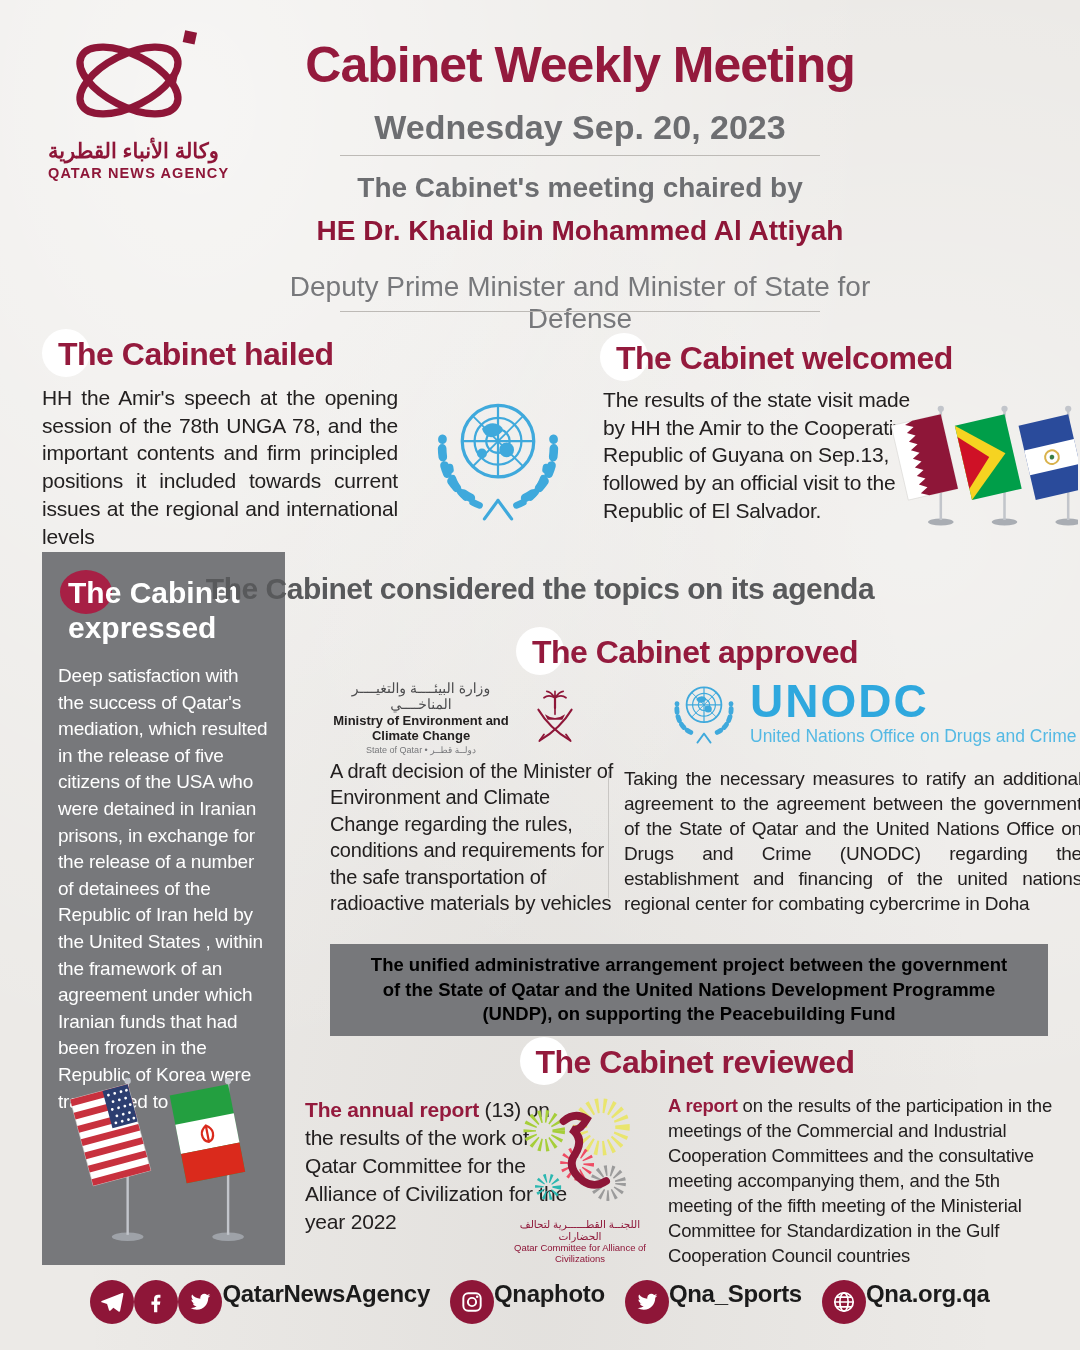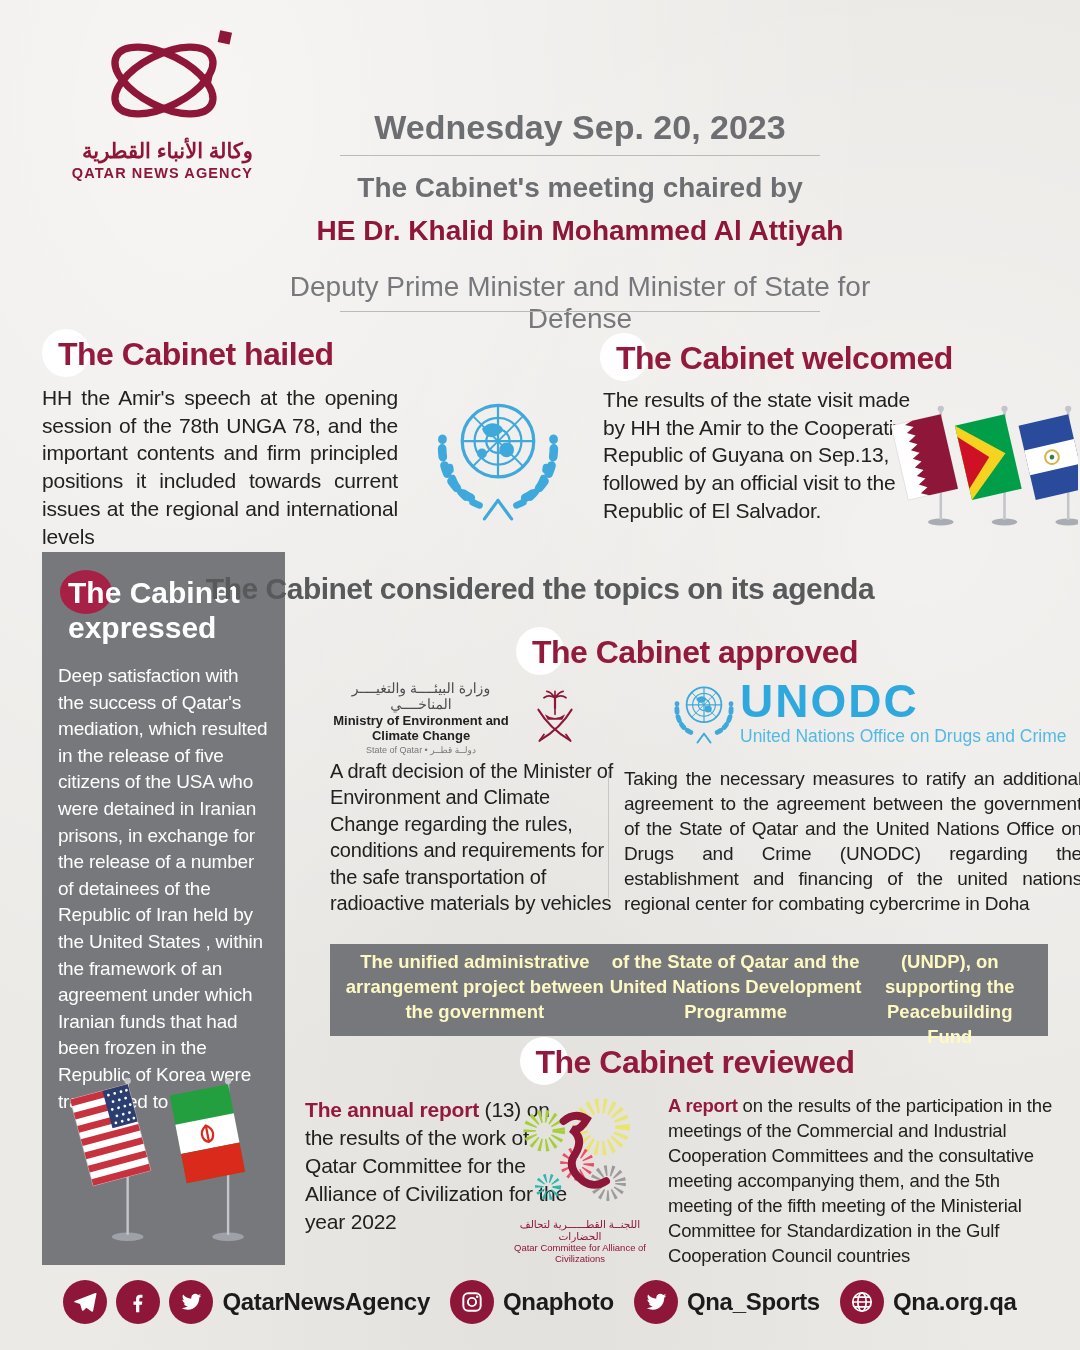--- a/index.html
+++ b/index.html
@@ -7,21 +7,21 @@
   body { font-family:"Liberation Sans", sans-serif; }
   .page {
     position:relative; width:1080px; height:1350px; overflow:hidden;
     background:
       radial-gradient(ellipse at 18% 8%, rgba(255,255,255,.55), transparent 55%),
       radial-gradient(ellipse at 85% 40%, rgba(255,255,255,.35), transparent 50%),
       radial-gradient(ellipse at 50% 95%, rgba(120,115,110,.08), transparent 60%),
       #eceae7;
   }
   
-  .qna-logo { position:absolute; left:48px; top:28px; width:205px; text-align:right; }
+  .qna-logo { position:absolute; left:48px; top:28px; width:205px; text-align:left; }
   .qna-logo .ar { color:#8e1638; font-size:21px; font-weight:bold; margin-top:2px; }
   .qna-logo .en { color:#8e1638; font-size:14.5px; font-weight:bold; letter-spacing:1.1px; margin-top:2px; }
   .hdr { position:absolute; left:250px; width:660px; text-align:center; }
   .title { top:36px; font-size:50px; font-weight:bold; color:#941a3d; letter-spacing:-1px; }
   .date  { top:108px; font-size:34px; font-weight:bold; color:#6d6e71; }
   .rule  { position:absolute; left:340px; width:480px; height:1px; background:#bdbab6; }
   .chaired { top:172px; font-size:28px; font-weight:bold; color:#6d6e71; }
   .chairman { top:215px; font-size:28px; font-weight:bold; color:#8e1638; }
   .chairtitle { top:271px; font-size:28px; font-weight:normal; color:#77787b; }
   
@@ -47,38 +47,38 @@
   .considered { position:absolute; left:0; right:0; top:572px; text-align:center;
                 font-size:30px; font-weight:bold; color:#58595b; letter-spacing:-0.5px; }
   .approved-h { position:absolute; left:310px; right:0; top:634px; text-align:center; }
   .moecc { position:absolute; left:322px; top:680px; width:256px; display:flex; align-items:center; gap:12px; }
   .moecc .t { flex:1; text-align:center; }
   .moecc .ar { color:#4c4c4e; font-size:14px; }
   .moecc .en { color:#232020; font-size:13px; font-weight:bold; margin-top:1px; }
   .moecc .sub { color:#77787b; font-size:9px; margin-top:2px; }
   .approved-l { position:absolute; left:330px; top:758px; width:292px; font-size:20px; }
   .vdiv { position:absolute; left:608px; top:772px; width:1px; height:126px; background:#c8c6c3; }
-  .unodc { position:absolute; left:668px; top:676px; display:flex; align-items:center; }
+  .unodc { position:absolute; left:668px; top:676px; display:flex; align-items:center; gap:10px; }
   .unodc .acr { color:#2fa8de; font-size:46px; font-weight:bold; letter-spacing:2px; line-height:1; }
   .unodc .sub { color:#54b9e4; font-size:17.5px; margin-top:2px; }
   .approved-r { position:absolute; left:624px; top:766px; width:458px; font-size:19px; text-align:justify; }
   .banner { position:absolute; left:330px; top:944px; width:718px; height:92px; background:#77787b;
-            color:#fef9c3; font-weight:bold; font-size:18.5px; line-height:1.35; text-align:center;
-            display:flex; flex-direction:row; justify-content:flex-end; padding:6px 12px; }
+            color:#000000; font-weight:bold; font-size:18.5px; line-height:1.35; text-align:center;
+            display:flex; flex-direction:column; justify-content:center; padding:6px 12px; }
   
   .reviewed-h { position:absolute; left:310px; right:0; top:1044px; text-align:center; }
   .rev-l { position:absolute; left:305px; top:1096px; width:268px; font-size:21px; line-height:1.33; }
   .rev-r { position:absolute; left:668px; top:1094px; width:396px; font-size:18.5px; line-height:1.35; }
   .lead { color:#941a3d; font-weight:bold; }
   .qcac { position:absolute; left:502px; top:1096px; width:156px; text-align:center; }
   .qcac .ar { color:#8e1638; font-size:10.5px; margin-top:2px; }
   .qcac .en { color:#8e1638; font-size:9.5px; }
   
   .footer { position:absolute; left:0; right:0; top:1280px; display:flex; justify-content:center; align-items:center; gap:20px; }
-  .fgroup { display:flex; align-items:center; gap:9px; }
+  .fgroup { display:flex; align-items:flex-start; }
   .circ { width:44px; height:44px; border-radius:50%; background:#8e1638; display:flex; align-items:center; justify-content:center; }
   .circ svg { width:26px; height:26px; }
   .handle { font-size:24px; font-weight:bold; color:#1b1b1b; letter-spacing:-0.3px; }
 </style>
 </head>
 <body>
 
 <div class="page">
 
   <div class="qna-logo">
@@ -87,20 +87,21 @@
         <ellipse cx="100" cy="65" rx="66" ry="32" transform="rotate(-27 100 65)"></ellipse>
         <ellipse cx="100" cy="65" rx="66" ry="32" transform="rotate(27 100 65)"></ellipse>
       </g>
       <rect x="168" y="4" width="15" height="15" fill="#8e1638" transform="rotate(12 175 11)"></rect>
       <rect x="146" y="58" width="13" height="13" fill="#8e1638" transform="rotate(12 152 64)"></rect>
     </svg>
     <div class="ar">وكالة الأنباء القطرية</div>
     <div class="en">QATAR NEWS AGENCY</div>
   </div>
 
+  <div class="hdr title" style="position:absolute;">Cabinet Weekly Meeting</div>
   <div class="hdr date" style="position:absolute;">Wednesday Sep. 20, 2023</div>
   <div class="rule" style="top:155px;"></div>
   <div class="hdr chaired" style="position:absolute;">The Cabinet's meeting chaired by</div>
   <div class="hdr chairman" style="position:absolute;">HE Dr. Khalid bin Mohammed Al Attiyah</div>
   <div class="hdr chairtitle" style="position:absolute;">Deputy Prime Minister and Minister of State for Defense</div>
   <div class="rule" style="top:311px;"></div>
 
   <div class="hailed-h">
     <span class="sec-h"><span class="dot"></span><span class="txt">The Cabinet hailed</span></span>
   </div>

